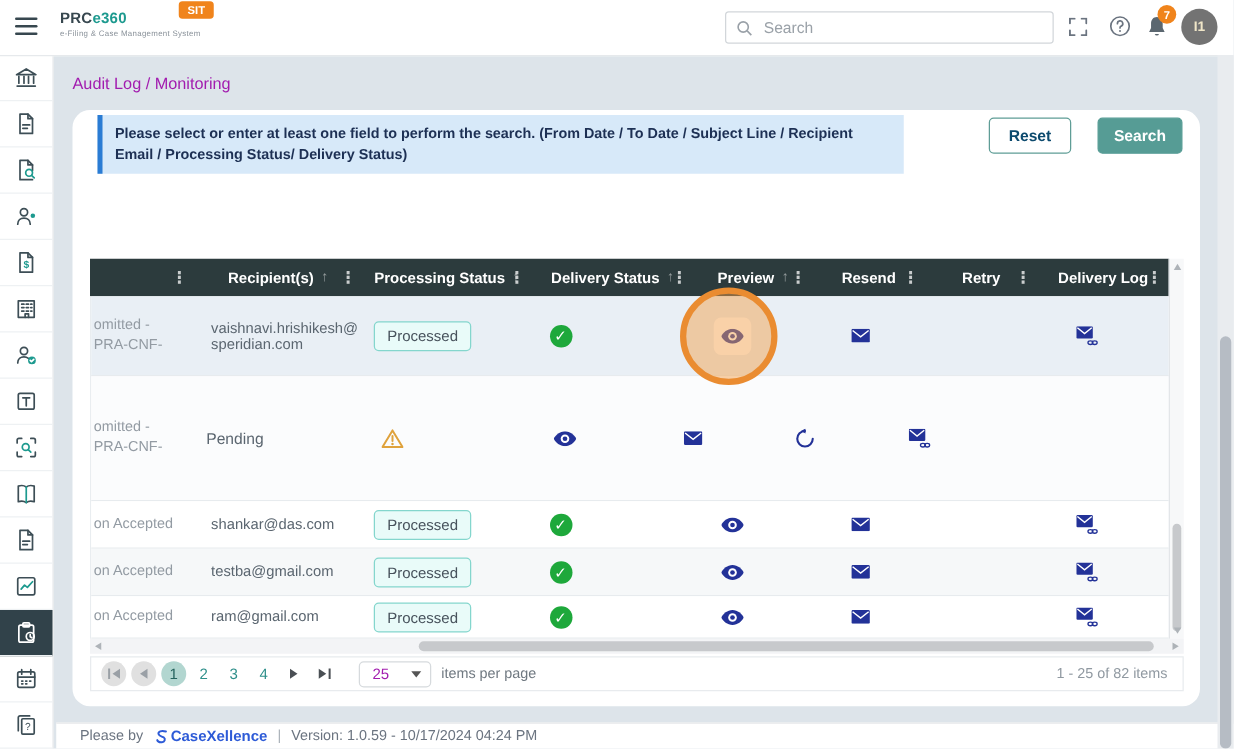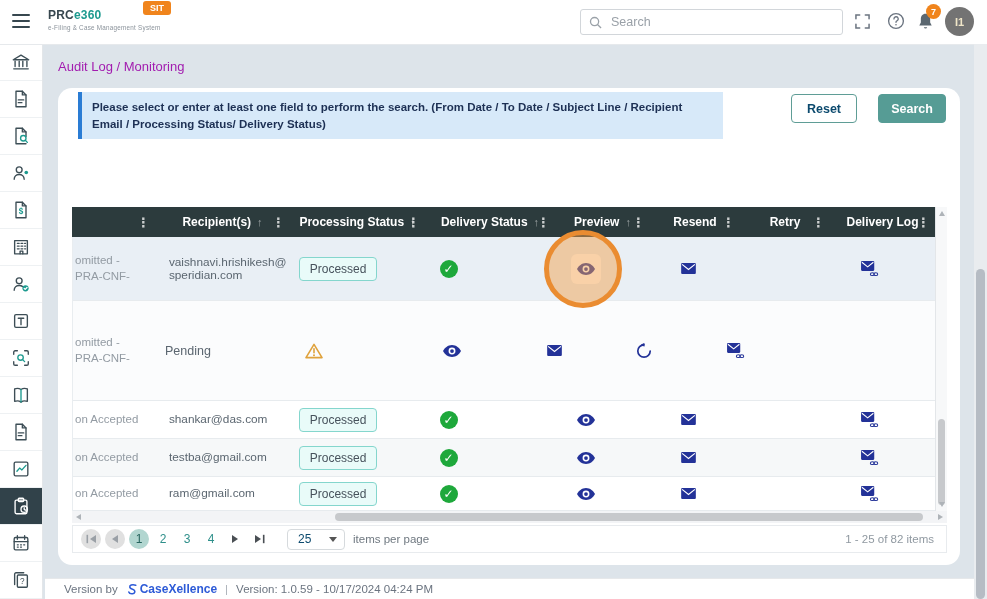--- a/index.html
+++ b/index.html
@@ -63,21 +63,21 @@
   .tri-l{position:absolute;left:4px;top:3px;width:0;height:0;border-top:3.5px solid transparent;border-bottom:3.5px solid transparent;border-right:5px solid #aeb3b8;}
   .tri-r{position:absolute;right:4px;top:3px;width:0;height:0;border-top:3.5px solid transparent;border-bottom:3.5px solid transparent;border-left:5px solid #aeb3b8;}
 
   
   .pager{position:absolute;left:14px;top:437px;width:875px;height:28px;border:1px solid #e8ebee;background:#fff;display:flex;align-items:center;padding-left:8px;box-sizing:border-box;}
   .pg-btn{width:20px;height:20px;border-radius:50%;display:flex;align-items:center;justify-content:center;margin-right:4px;font-size:12px;cursor:pointer;flex:0 0 auto;}
   .pg-disabled{background:#e0e0e0;color:#9aa0a6;}
   .pg-page{color:#2e8f8a;font-weight:500;}
   .pg-active{background:#b2d6d0;color:#25635d;}
   .pg-nav{color:#4a4f54;}
-  .size-dd{margin-left:14px;width:58px;height:21px;border:1px solid #d6dadd;border-radius:4px;display:flex;align-items:center;justify-content:space-between;padding:0 7px 0 10px;font-size:12px;color:#0c4a6e;cursor:pointer;box-sizing:border-box;}
+  .size-dd{margin-left:14px;width:58px;height:21px;border:1px solid #d6dadd;border-radius:4px;display:flex;align-items:center;justify-content:space-between;padding:0 7px 0 10px;font-size:12px;color:#a21caf;cursor:pointer;box-sizing:border-box;}
   .dd-caret{width:0;height:0;border-left:4px solid transparent;border-right:4px solid transparent;border-top:5px solid #555;}
   .pg-label{margin-left:8px;font-size:11.5px;color:#6f7880;}
   .pg-range{position:absolute;right:12px;font-size:11.5px;color:#9099a1;}
 
   
   .footer{position:absolute;left:45px;top:578px;width:942px;height:21px;background:#fff;border-top:1px solid #e6e8ea;display:flex;align-items:center;padding-left:19px;box-sizing:border-box;z-index:8;}
   .footer .f-txt{font-size:11.5px;color:#6b7480;}
   .footer .f-brand{display:flex;align-items:center;margin:0 8px 0 9px;cursor:pointer;}
   .footer .f-brand-name{font-size:12px;font-weight:700;color:#2e5bd7;margin-left:2px;}
   .footer .f-sep{color:#aab1b8;font-size:11.5px;margin-right:8px;}
@@ -590,21 +590,21 @@
       <div class="size-dd">
         <span>25</span>
         <span class="dd-caret"></span>
       </div>
       <span class="pg-label">items per page</span>
       <span class="pg-range">1 - 25 of 82 items</span>
     </div>
   </div>
 
   <div class="footer">
-    <span class="f-txt">Version by</span>
+    <span class="f-txt">Please by</span>
     <span class="f-brand">
       <svg width="11" height="13" viewBox="0 0 10 14">
           <path d="M8.5 2.4C4.4 1 1.6 2.6 2.1 4.6c.5 1.9 3.3 2 4.6 3 1.6 1.2.8 3.7-1.7 4-1.9.2-3.6-.6-4-1.8" fill="none" stroke="#2e5bd7" stroke-width="1.7" stroke-linecap="round"></path>
         </svg>
       <span class="f-brand-name">CaseXellence</span>
     </span>
     <span class="f-sep">|</span>
     <span class="f-txt">Version: 1.0.59 - 10/17/2024 04:24 PM</span>
   </div>
 

